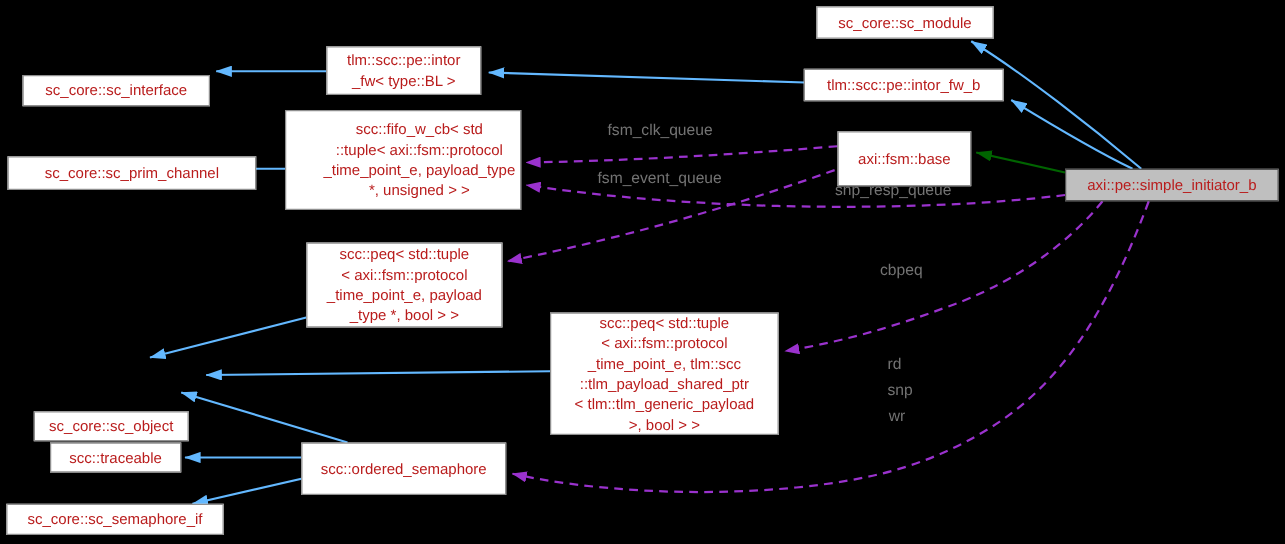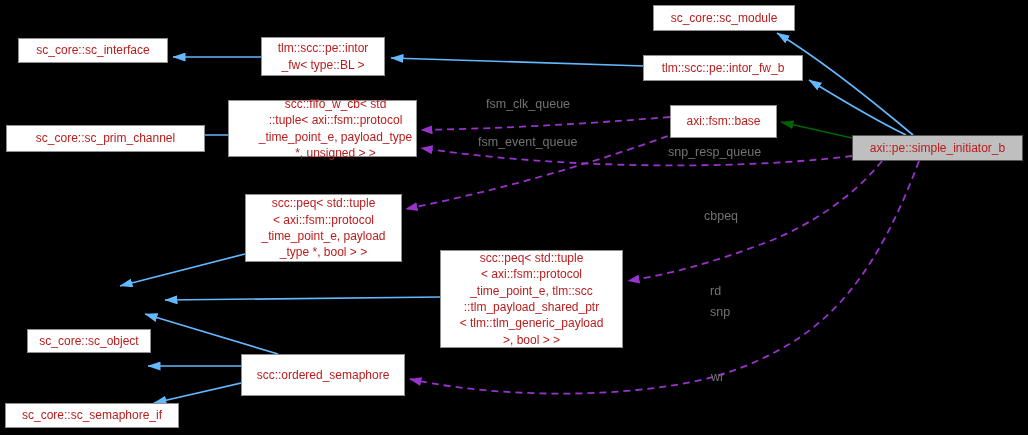--- a/index.html
+++ b/index.html
@@ -79,61 +79,62 @@
       <path d="M 882 161 C 848 203 800 230 762 244 C 716 261 680 272 628 281" marker-end="url(#arr-purple)"></path>
       <path d="M 919 161 C 884 255 845 310 791 343 C 740 374 695 384 637 390 C 555 398 468 392 410 379" marker-end="url(#arr-purple)"></path>
     </g>
   </svg>
 
   <div class="node" style="left:653px;top:5px;width:142px;height:26px;">sc_core::sc_module</div>
 
   <div class="node" style="left:261px;top:37px;width:124px;height:39px;">tlm::scc::pe::intor
 _fw&lt; type::BL &gt;</div>
 
-  <div class="node" style="left:18px;top:38px;width:150px;height:25px;">sc_core::sc_interface</div>
+  <div class="node" style="left:18px;top:60px;width:150px;height:25px;">sc_core::sc_interface</div>
 
   <div class="node" style="left:643px;top:55px;width:160px;height:26px;">tlm::scc::pe::intor_fw_b</div>
 
-  <div class="node" style="left:670px;top:105px;width:107px;height:33px;">axi::fsm::base</div>
+  <div class="node" style="left:670px;top:105px;width:107px;height:44px;">axi::fsm::base</div>
 
   <div class="node focus" style="left:852px;top:135px;width:171px;height:26px;">axi::pe::simple_initiator_b</div>
 
   <div class="node" style="left:6px;top:125px;width:199px;height:27px;">sc_core::sc_prim_channel</div>
 
-  <div class="node" style="left:228px;top:100px;width:189px;height:57px;padding-left:26px;">scc::fifo_w_cb&lt; std
+  <div class="node" style="left:228px;top:88px;width:189px;height:80px;padding-left:26px;">scc::fifo_w_cb&lt; std
 ::tuple&lt; axi::fsm::protocol
 _time_point_e, payload_type
 *, unsigned &gt; &gt;</div>
 
   <div class="node" style="left:245px;top:194px;width:157px;height:68px;">scc::peq&lt; std::tuple
 &lt; axi::fsm::protocol
 _time_point_e, payload
 _type *, bool &gt; &gt;</div>
 
   <div class="node" style="left:440px;top:250px;width:183px;height:98px;">scc::peq&lt; std::tuple
 &lt; axi::fsm::protocol
 _time_point_e, tlm::scc
 ::tlm_payload_shared_ptr
 &lt; tlm::tlm_generic_payload
 &gt;, bool &gt; &gt;</div>
 
   <div class="node" style="left:27px;top:287px;width:124px;height:24px;margin-top:42px;">sc_core::sc_object</div>
 
+  <div class="node" style="left:40px;top:354px;width:105px;height:24px;">scc::traceable</div>
 
   <div class="node" style="left:241px;top:354px;width:164px;height:42px;">scc::ordered_semaphore</div>
 
   <div class="node" style="left:5px;top:403px;width:174px;height:25px;">sc_core::sc_semaphore_if</div>
 
   <div class="edge-label" style="left:486px;top:97px;">fsm_clk_queue</div>
 
   <div class="edge-label" style="left:478px;top:135px;">fsm_event_queue</div>
 
   <div class="edge-label" style="left:668px;top:145px;">snp_resp_queue</div>
 
   <div class="edge-label" style="left:704px;top:209px;">cbpeq</div>
 
   <div class="edge-label" style="left:710px;top:284px;">rd</div>
 
   <div class="edge-label" style="left:710px;top:305px;">snp</div>
 
-  <div class="edge-label" style="left:711px;top:326px;margin-top:44px;">wr</div>
+  <div class="edge-label" style="left:711px;top:326px;">wr</div>
 
 </div>
 
 </body></html>

